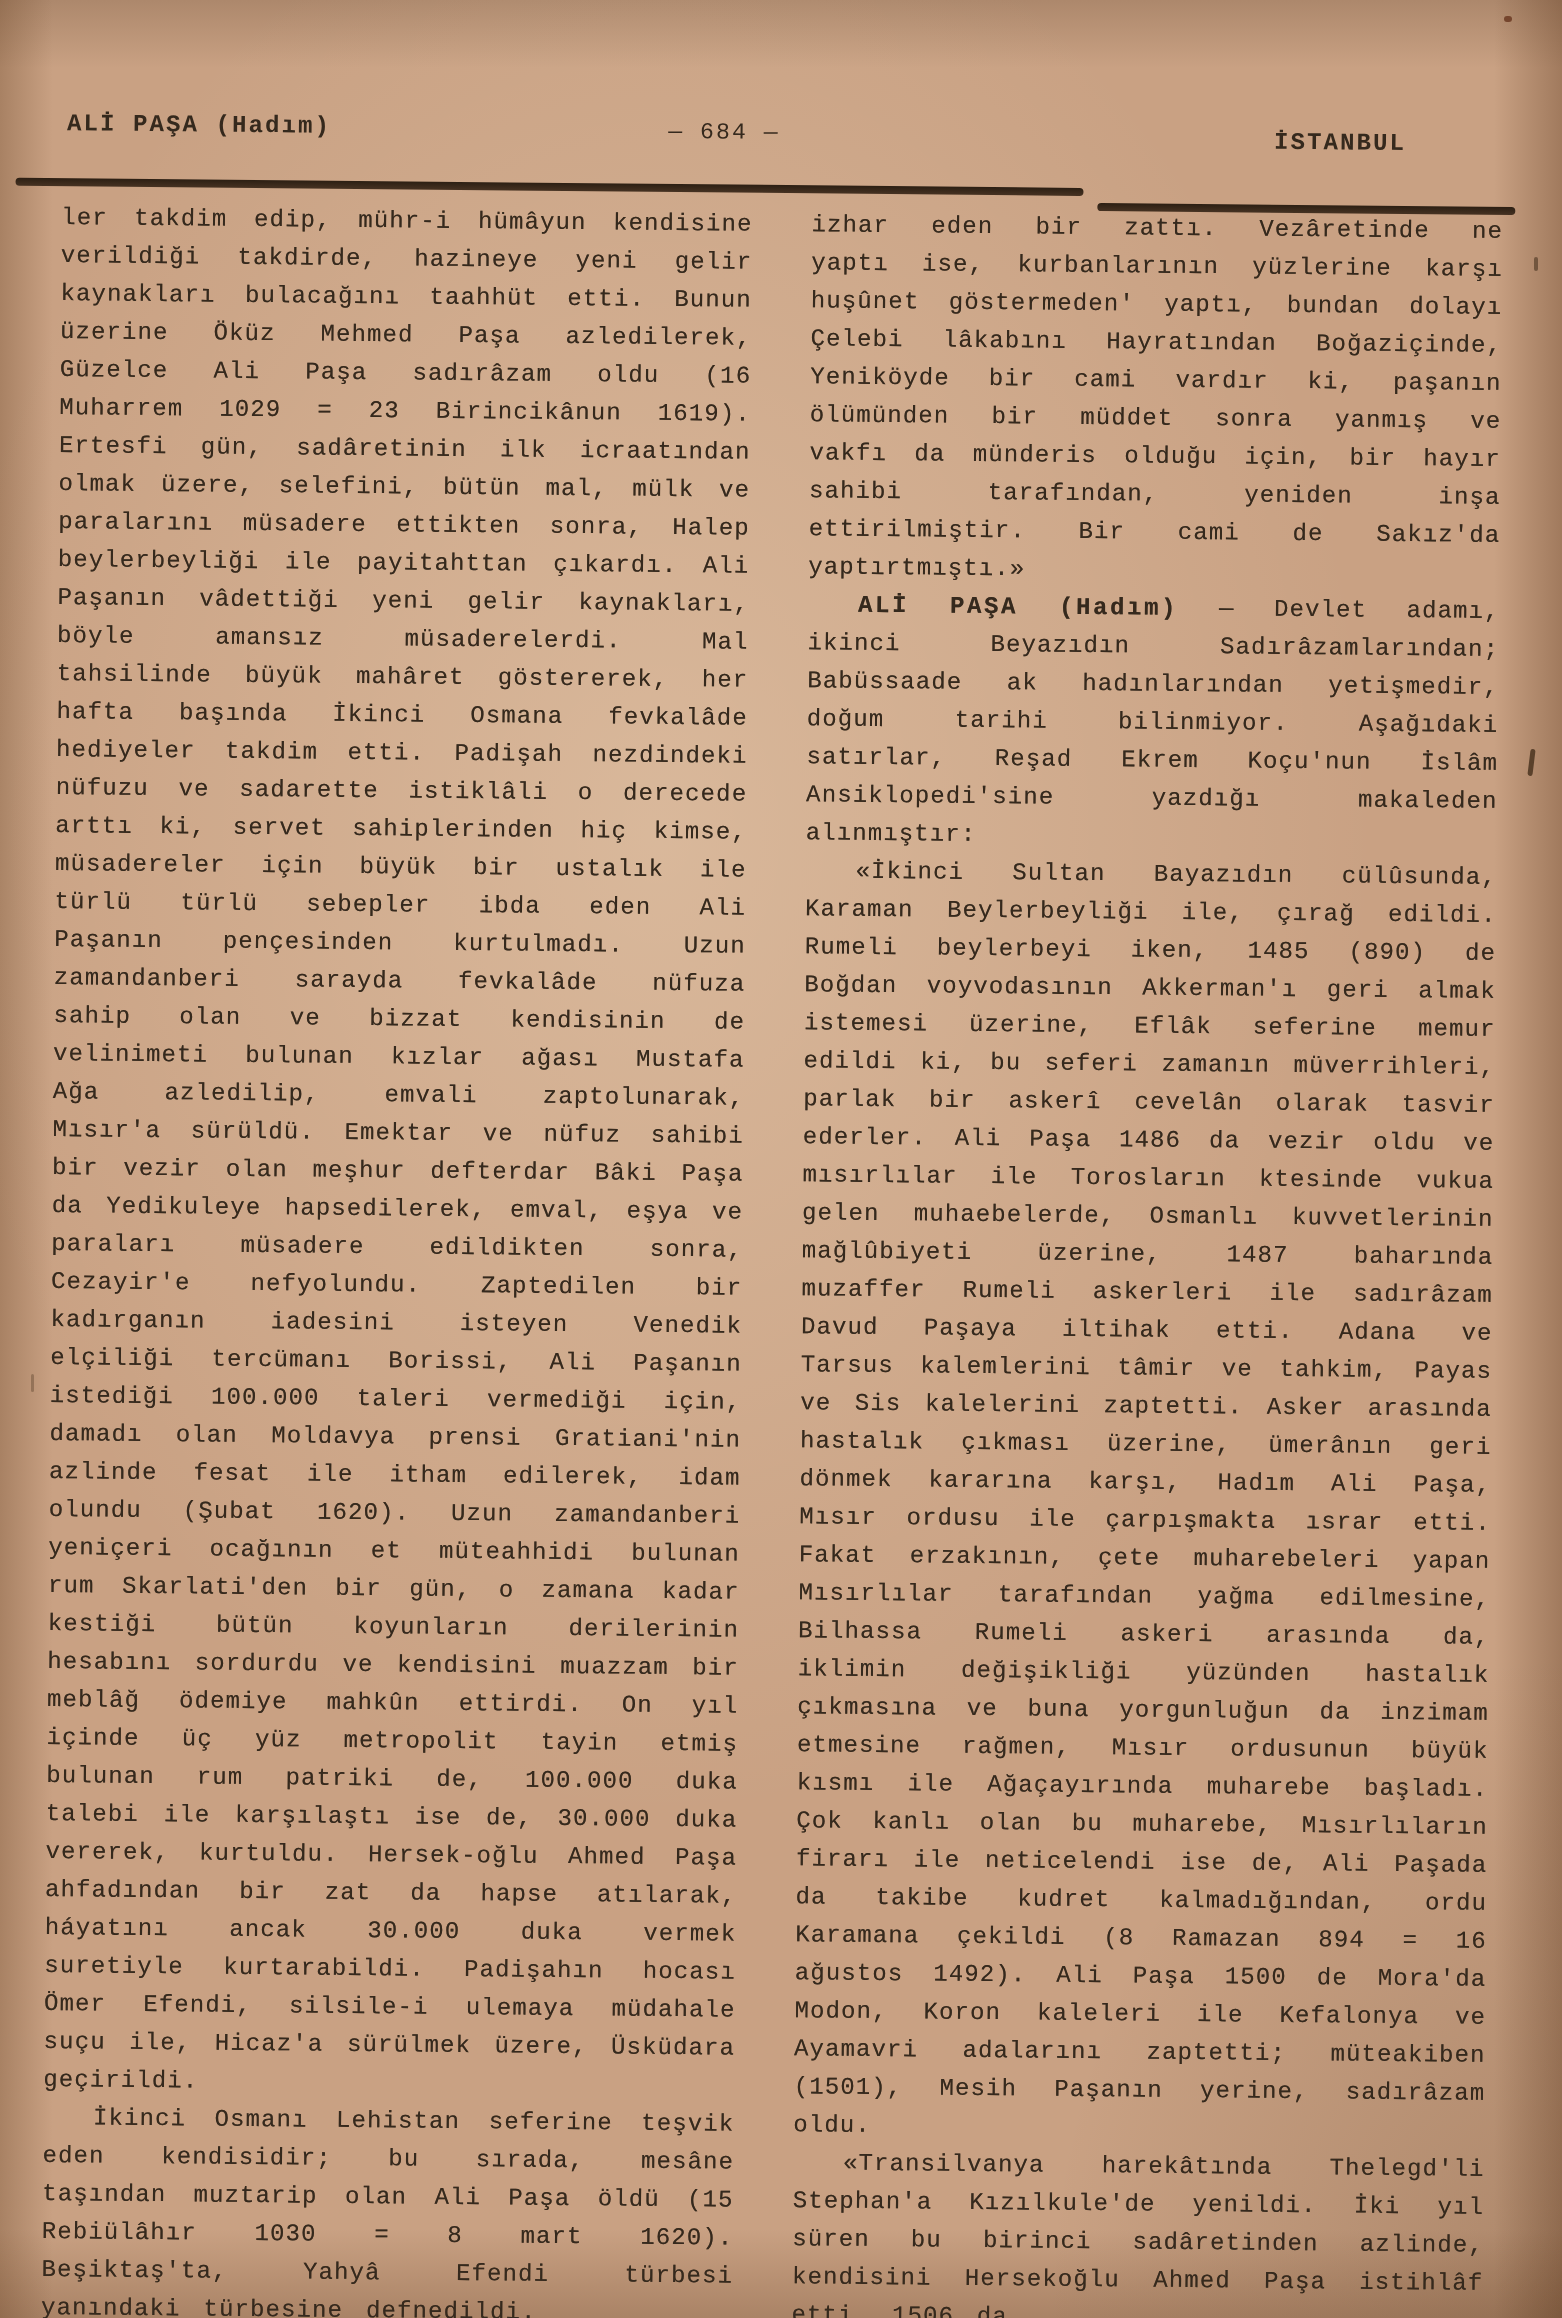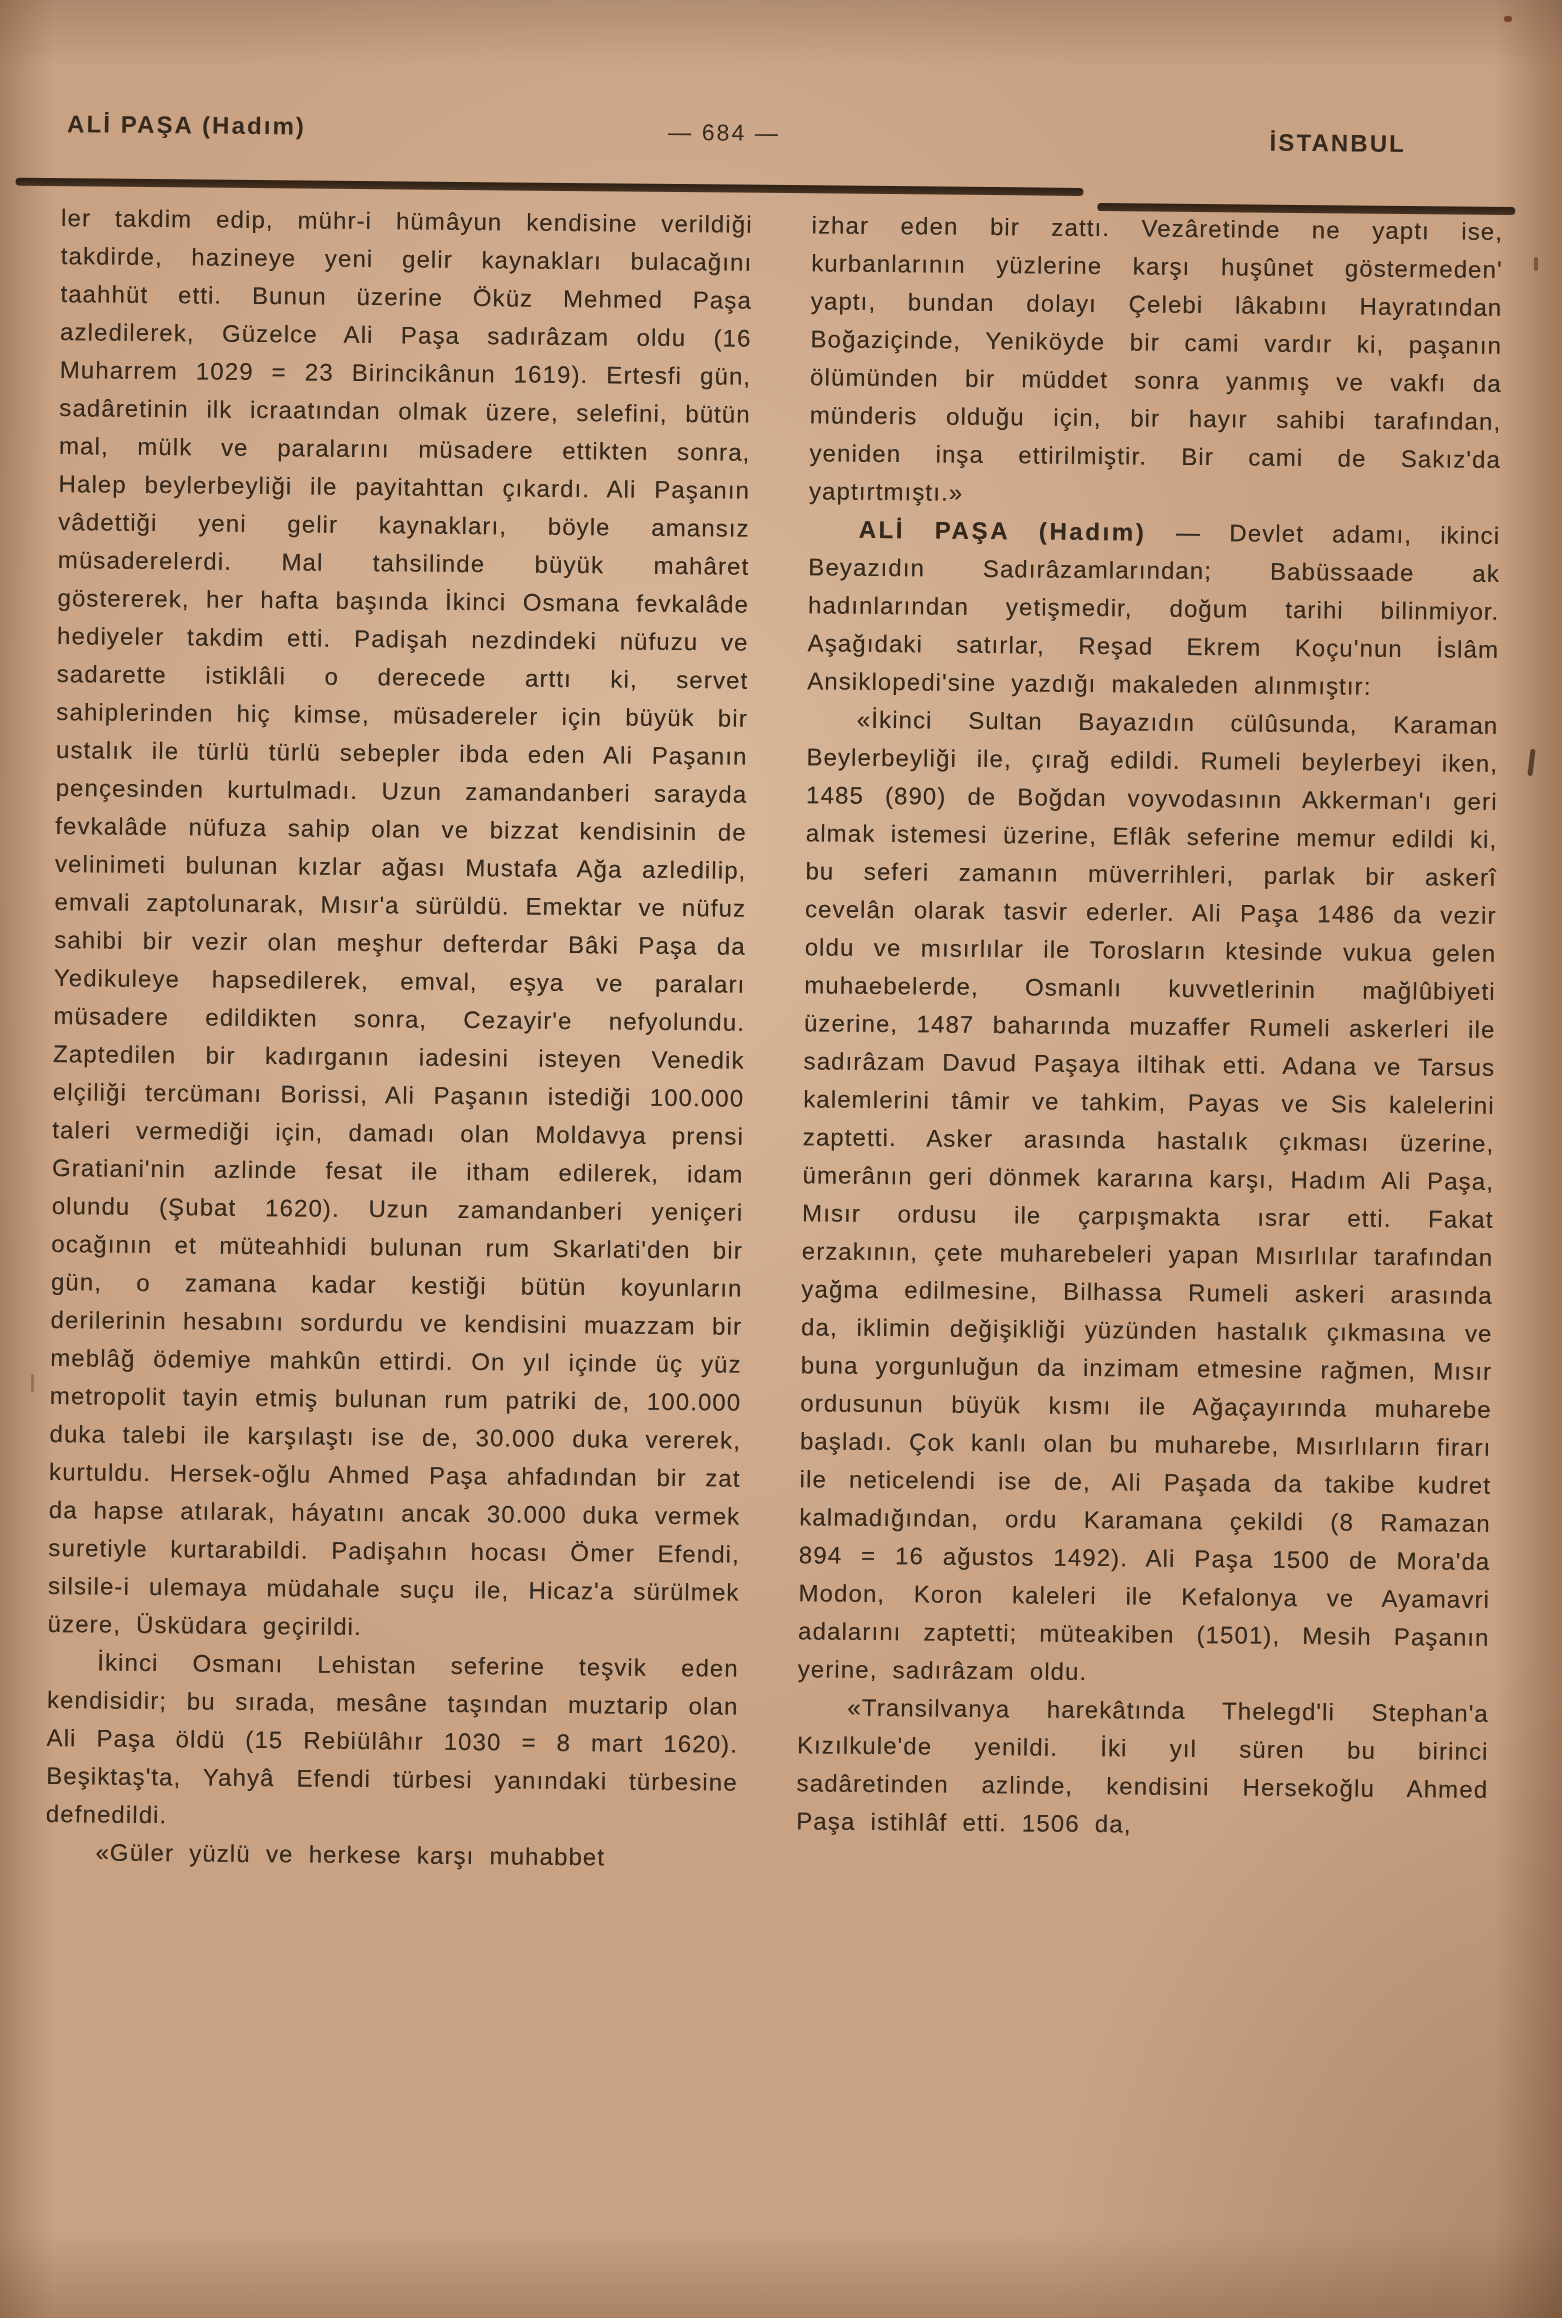--- a/index.html
+++ b/index.html
@@ -13,21 +13,21 @@
     position: absolute;
     inset: 0;
     background-color: #c9a183;
     background-image:
       radial-gradient(ellipse 999px 1368px at 42% 36%, rgba(255,238,210,0.30), rgba(255,238,210,0) 72%),
       radial-gradient(ellipse 736px 947px at 100% 100%, rgba(70,40,16,0.22), rgba(70,40,16,0) 70%),
       linear-gradient(90deg,  rgba(92,56,26,0.30) 0px, rgba(92,56,26,0) 53px),
       linear-gradient(270deg, rgba(82,46,20,0.34) 0px, rgba(82,46,20,0) 68px),
       linear-gradient(0deg,   rgba(80,45,18,0.26) 0px, rgba(80,45,18,0) 89px),
       linear-gradient(180deg, rgba(60,35,15,0.20) 0px, rgba(60,35,15,0) 68px);
-    font-family: Liberation Sans, sans-serif;
+    font-family: Liberation Mono, monospace;
     color: #35291d;
   }
   .sheet {
     position: absolute;
     left: 0;
     top: 0;
     width: 1563px;
     transform: rotate(0.55deg);
     transform-origin: 778px 137px;
   }

